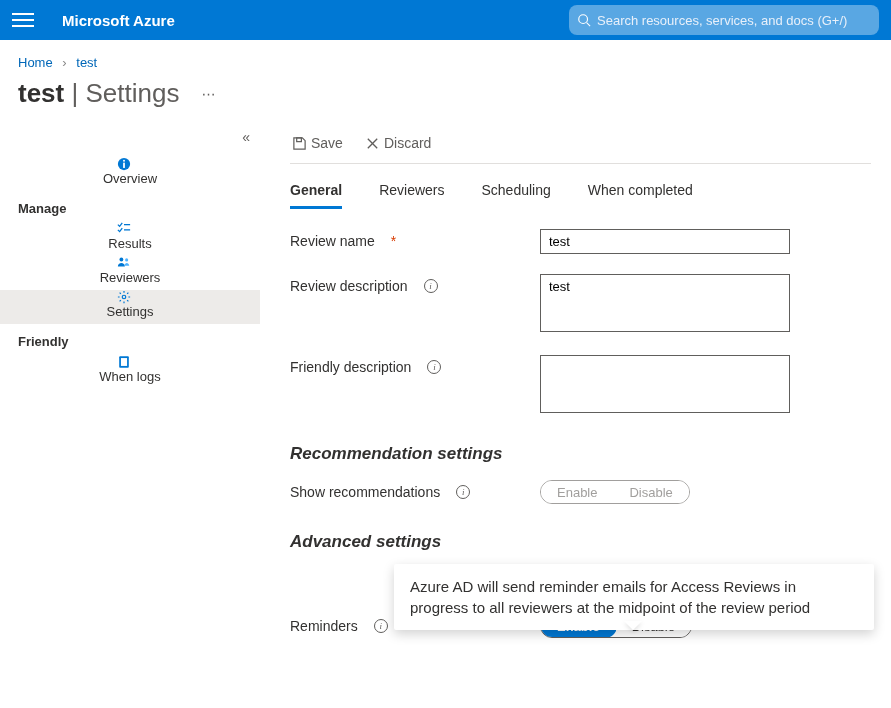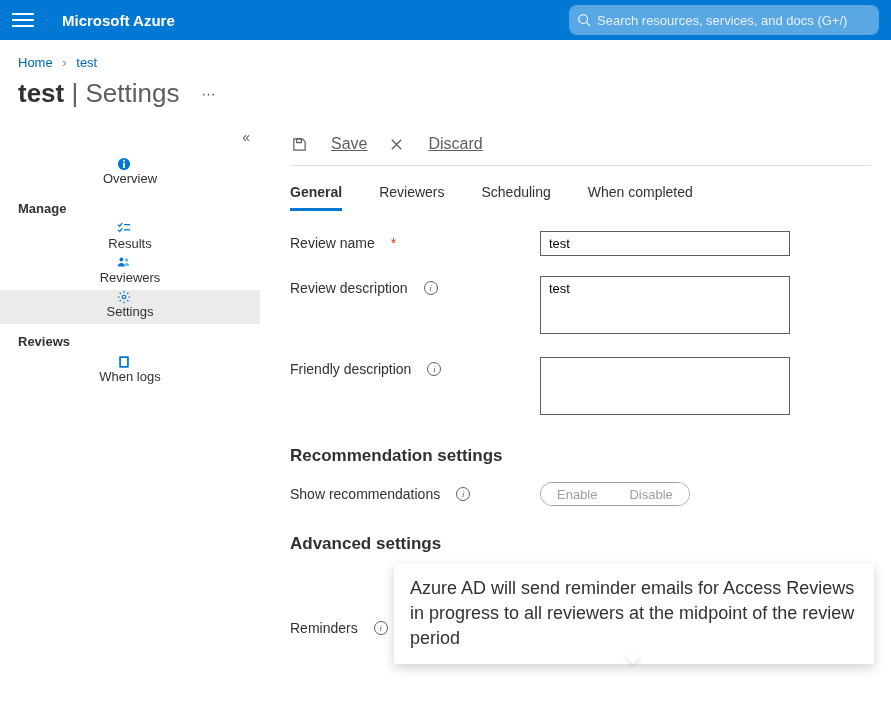--- a/index.html
+++ b/index.html
@@ -106,26 +106,25 @@
   }
   .cmdbar {
     display: flex; align-items: center;
     gap: 18px;
     padding-bottom: 8px;
     border-bottom: 1px solid #e1dfdd;
     margin-bottom: 14px;
   }
   .cmdbtn {
     display: inline-flex; align-items: center;
-    gap: 24px;
+    gap: 4px;
     color: #605e5c;
     cursor: pointer;
-    font-size: 16px;
+    font-size: 14px;
     padding: 4px 2px;
-    text-decoration: underline;
   }
   .cmdbtn svg { display: block; }
 
   .tabs {
     display: flex; gap: 37px;
     margin-bottom: 20px;
   }
   .tab {
     font-size: 14px;
     padding: 4px 0 8px;
@@ -167,20 +166,21 @@
     font-family: inherit;
     font-size: 13px;
     outline: none;
   }
   .form-control textarea { height: 58px; resize: none; }
 
   .section-h {
     font-size: 17px;
     font-weight: 600;
     margin: 28px 0 16px;
+    font-style: italic;
   }
 
   .pill-group {
     display: inline-flex;
     border: 1px solid #605e5c;
     border-radius: 14px;
     height: 24px;
     overflow: hidden;
   }
   .pill {
@@ -205,21 +205,21 @@
   
   .tooltip {
     position: absolute;
     left: 134px;
     top: 443px;
     width: 480px;
     background: #fff;
     border-radius: 2px;
     box-shadow: 0 4px 12px rgba(0,0,0,0.18);
     padding: 12px 16px;
-    font-size: 18px;
+    font-size: 15px;
     color: #323130;
     z-index: 50;
     line-height: 1.4;
   }
   .tooltip::after {
     content: "";
     position: absolute;
     left: 230px; bottom: -9px;
     border: 9px solid transparent;
     border-top-color: #fff;
@@ -304,21 +304,21 @@
       <div class="side-item selected">
         <span class="side-icon">
           <svg width="14" height="14" viewBox="0 0 16 16">
               <circle cx="8" cy="8" r="2" fill="none" stroke="#0078d4" stroke-width="1.4"></circle>
               <path d="M8 1v2M8 13v2M1 8h2M13 8h2M3 3l1.4 1.4M11.6 11.6L13 13M13 3l-1.4 1.4M4.4 11.6L3 13" stroke="#0078d4" stroke-width="1.4"></path>
             </svg>
         </span>
         <span>Settings</span>
       </div>
 
-      <div class="side-heading">Reviews</div>
+      <div class="side-heading">Friendly</div>
 
       <div class="side-item">
         <span class="side-icon">
           <svg width="14" height="14" viewBox="0 0 16 16">
               <rect x="2.5" y="1.5" width="11" height="13" rx="1" fill="#0078d4"></rect>
               <rect x="4.5" y="3.5" width="7" height="9" fill="#fff"></rect>
             </svg>
         </span>
         <span>When logs</span>
       </div>

